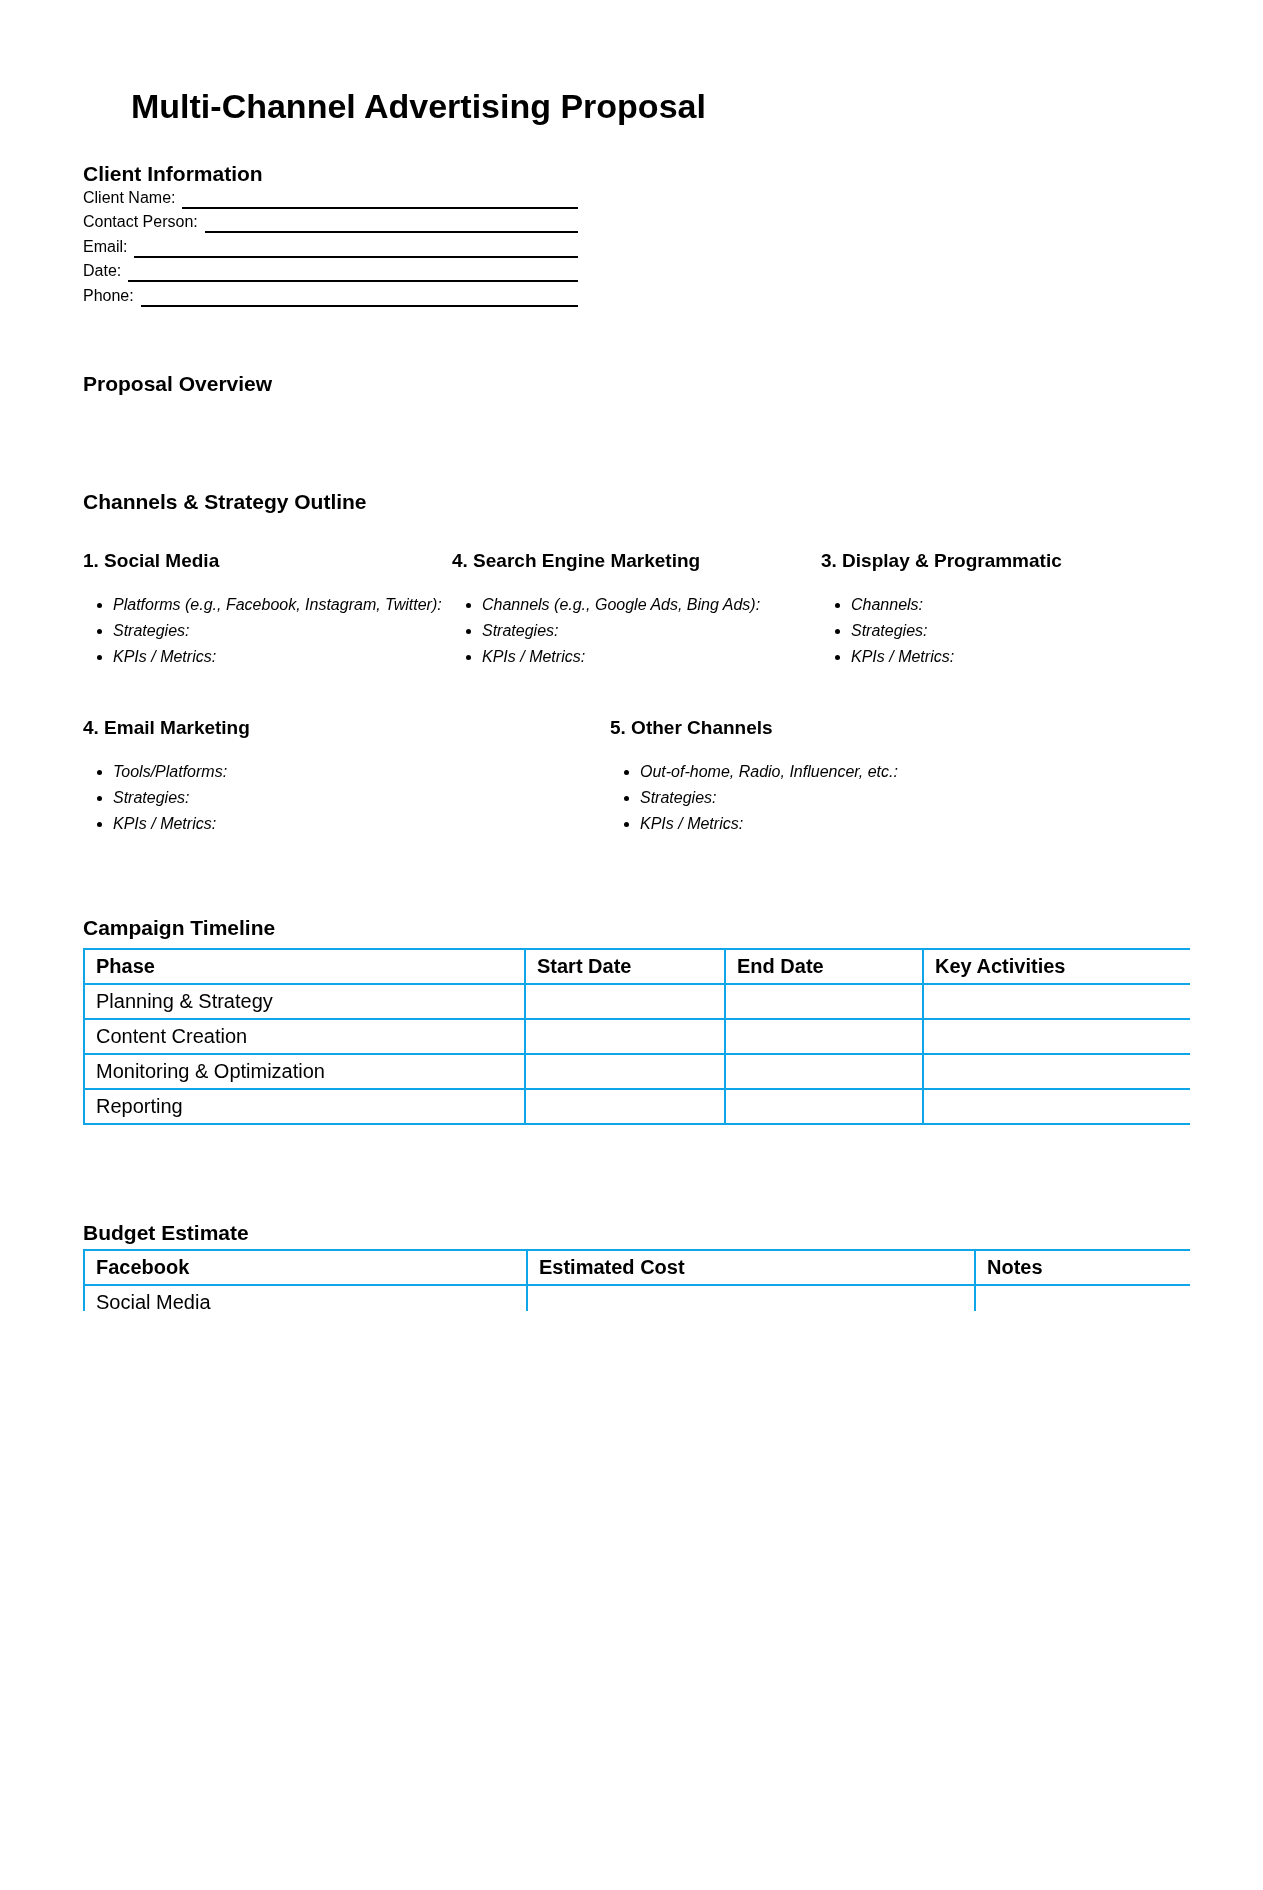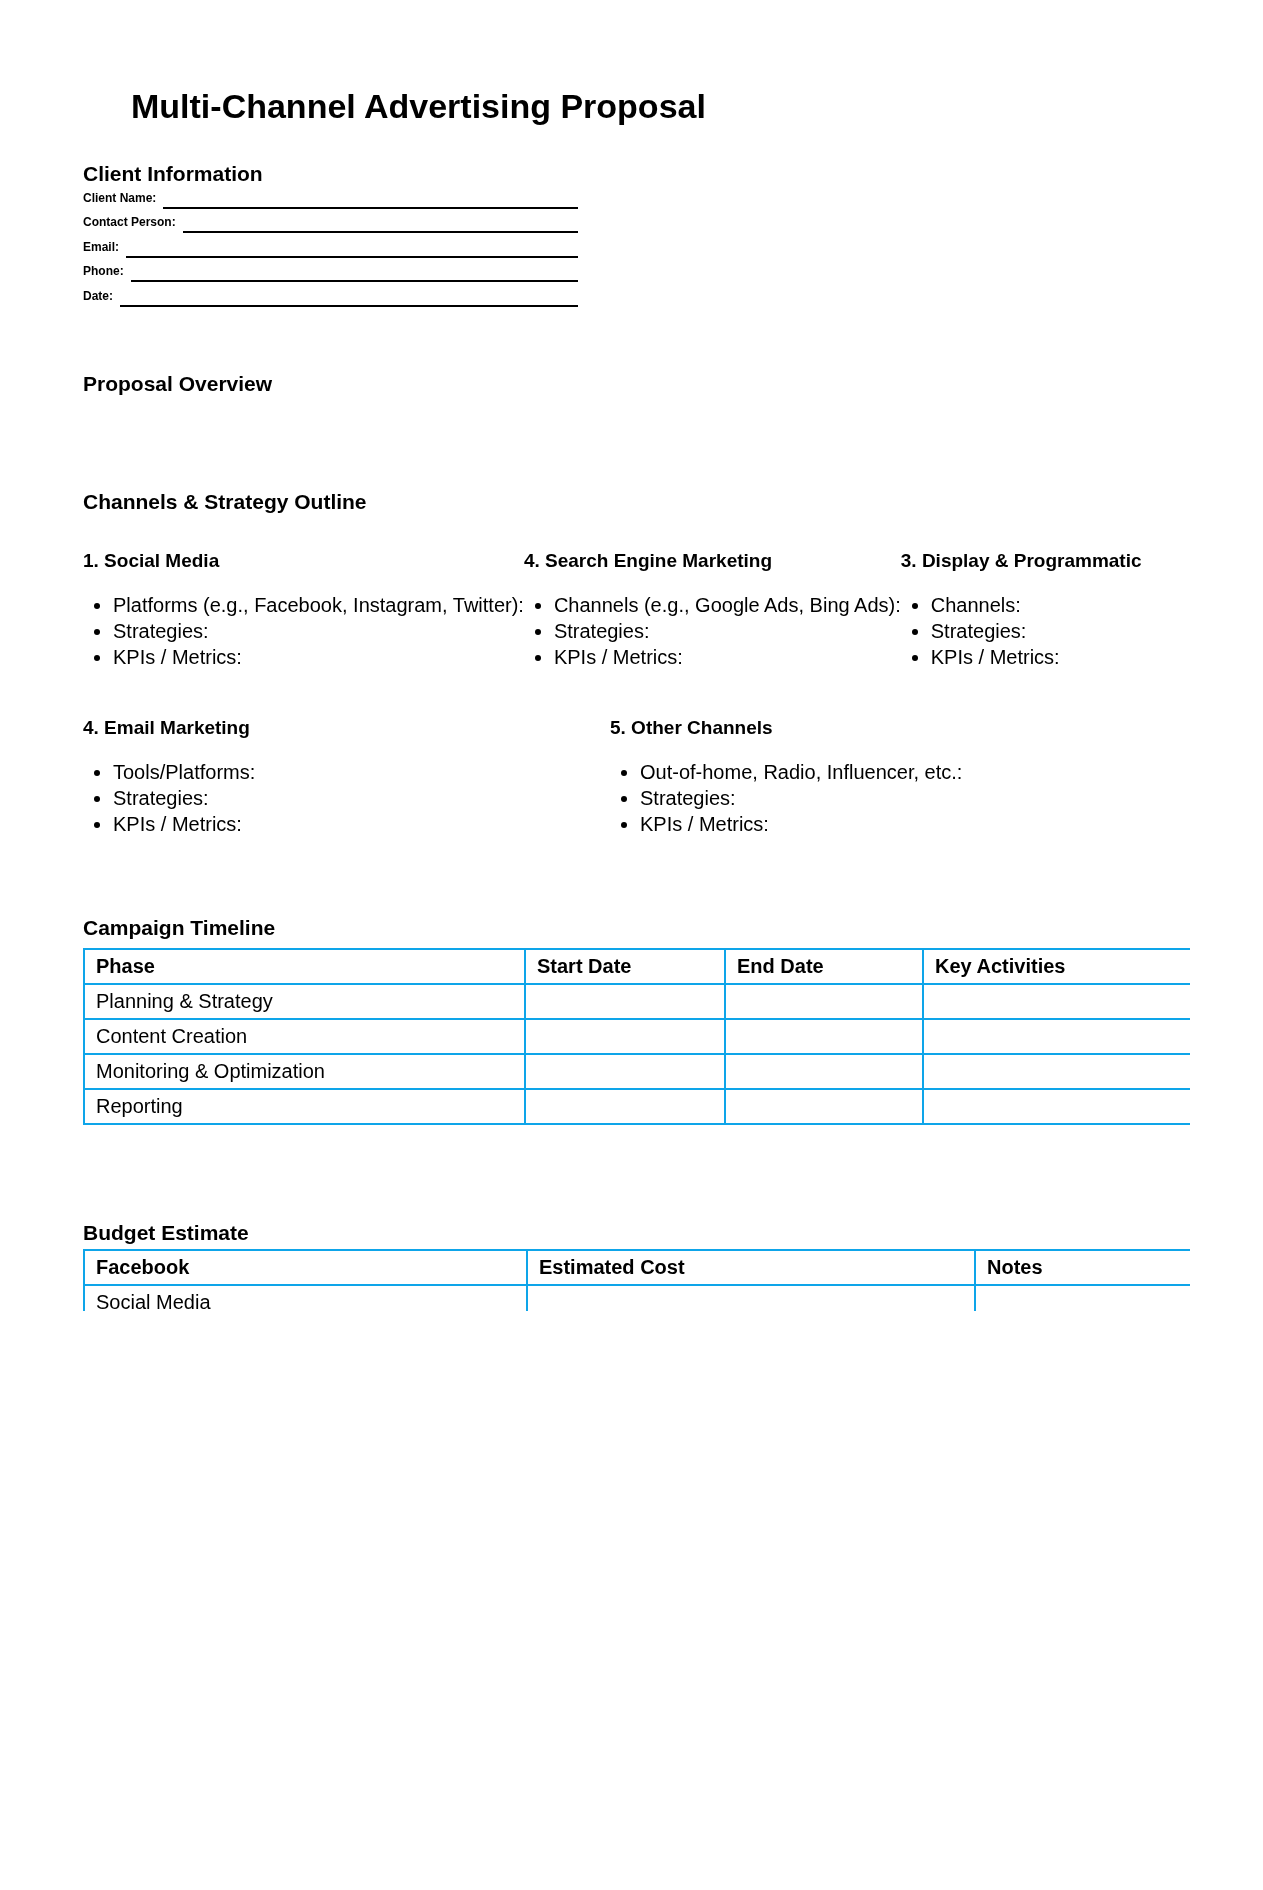--- a/index.html
+++ b/index.html
@@ -49,22 +49,22 @@
     top:184px;
     left:0;
     width:495px;
   }
   .field-row{
     display:flex;
     align-items:flex-end;
     height:24.6px;
   }
   .field-label{
-    font-size:12px;
-    font-weight:bold;
+    font-size:16px;
+    font-weight:normal;
     line-height:22px;
     white-space:nowrap;
   }
   .field-line{
     flex:1;
     height:19px;
     margin-left:7px;
     border-bottom:2px solid #000000;
   }
 
@@ -96,23 +96,24 @@
     font-size:19px;
     font-weight:bold;
     line-height:1.2;
     white-space:nowrap;
   }
   .channel ul{
     margin:19px 0 0 0;
     padding-left:30px;
   }
   .channel li{
-    font-size:20px;
+    font-size:16px;
     line-height:26px;
     white-space:nowrap;
+    font-style:italic;
   }
 
   .doc-table{
     position:absolute;
     left:0;
     width:1107px;
     border-collapse:collapse;
     table-layout:fixed;
   }
   #timeline-table{top:948px;}
@@ -146,25 +147,25 @@
       </div>
       <div class="field-row">
         <span class="field-label">Contact Person:</span>
         <span class="field-line"></span>
       </div>
       <div class="field-row">
         <span class="field-label">Email:</span>
         <span class="field-line"></span>
       </div>
       <div class="field-row">
+        <span class="field-label">Date:</span>
+        <span class="field-line"></span>
+      </div>
+      <div class="field-row">
         <span class="field-label">Phone:</span>
-        <span class="field-line"></span>
-      </div>
-      <div class="field-row">
-        <span class="field-label">Date:</span>
         <span class="field-line"></span>
       </div>
     </div>
 
     <h2 class="section-h" id="overview-h">Proposal Overview</h2>
 
     <h2 class="section-h" id="channels-h">Channels &amp; Strategy Outline</h2>
 
     <div class="channels-row" id="channels-row-1">
       <div class="channel">

